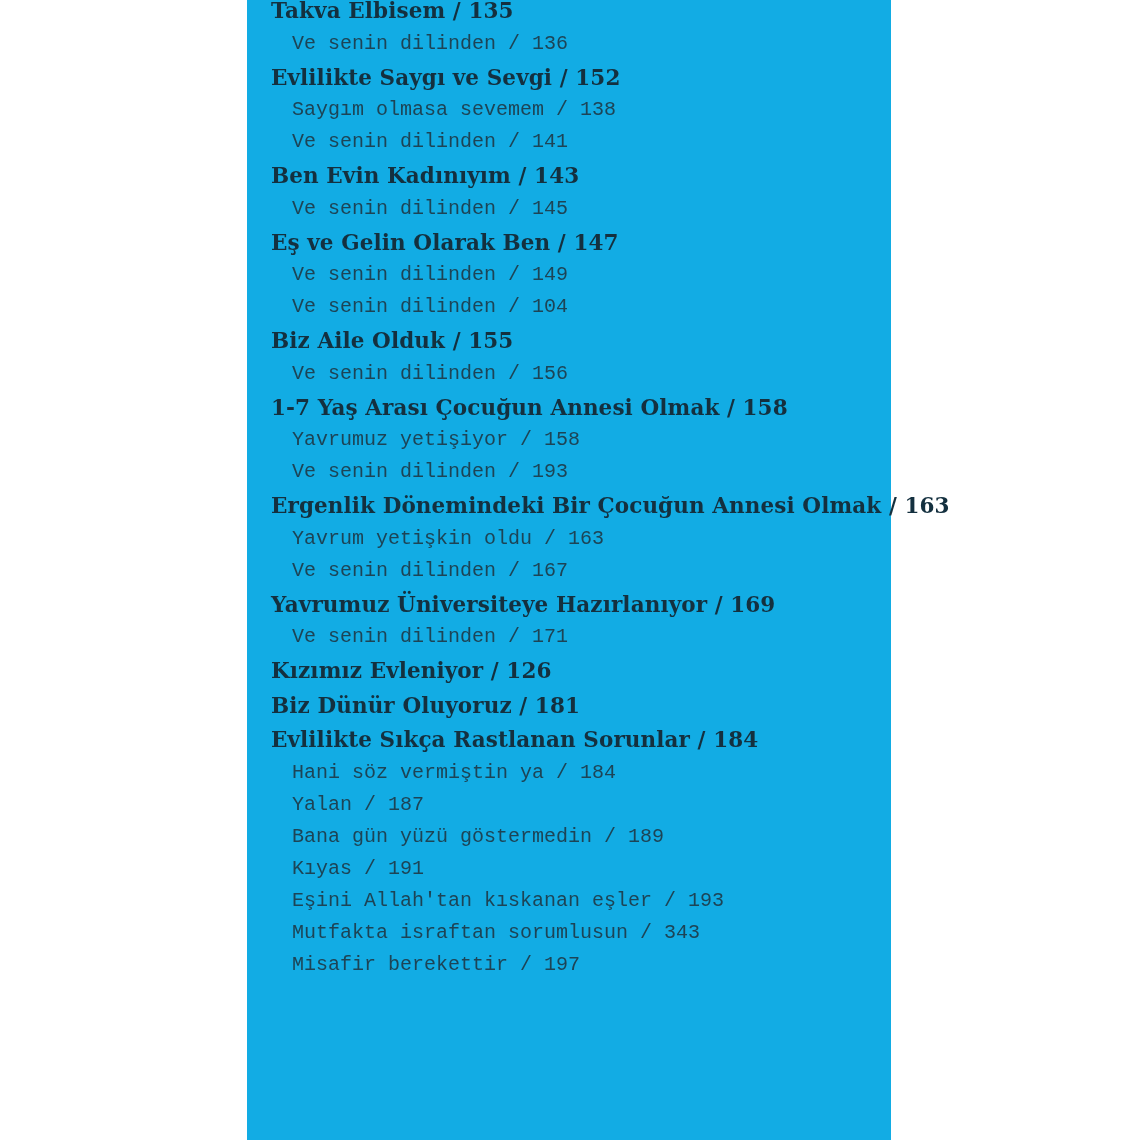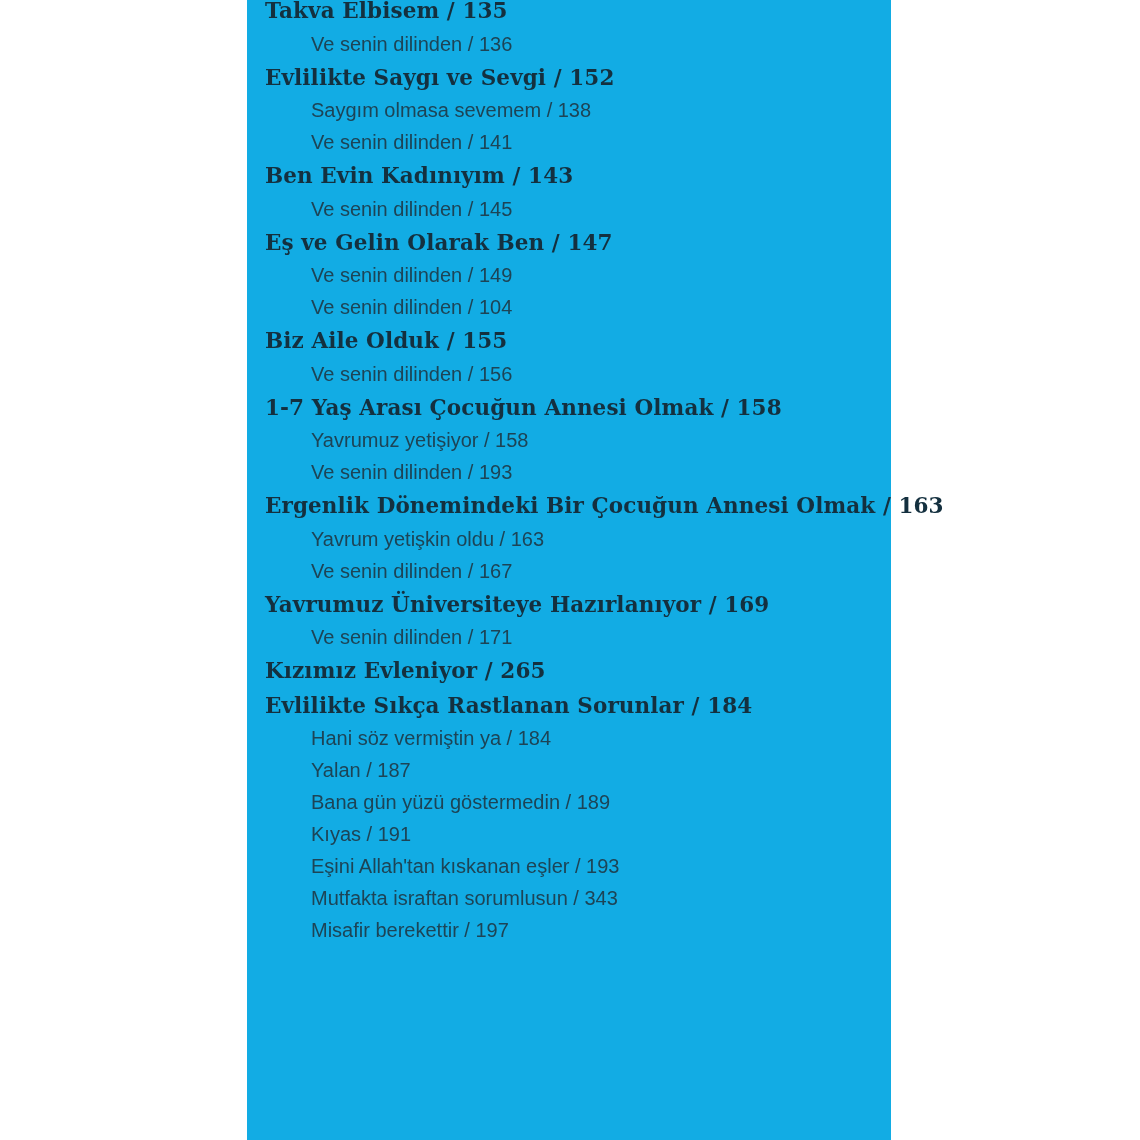--- a/index.html
+++ b/index.html
@@ -36,29 +36,29 @@
     position: relative;
     white-space: nowrap;
     color: #14303f;
     line-height: 1;
   }
   .toc-entry.level-1 {
     font-family: "DejaVu Serif", serif;
     font-weight: bold;
     font-size: 21.5px;
     letter-spacing: 0.1px;
-    padding-left: 18px;
+    padding-left: 24px;
     margin-top: 13px;
   }
   .toc-entry.level-2 {
-    font-family: Liberation Sans, sans-serif;
+    font-family: Liberation Mono, monospace;
     font-weight: normal;
     font-size: 20px;
     color: #1d4456;
-    padding-left: 64px;
+    padding-left: 45px;
     margin-top: 12px;
   }
   .toc-entry.first {
     margin-top: 0;
   }
 </style>
 </head>
 <body>
 
 <div id="page">
@@ -77,21 +77,22 @@
       <li class="toc-entry level-1">Biz Aile Olduk / 155</li>
       <li class="toc-entry level-2">Ve senin dilinden / 156</li>
       <li class="toc-entry level-1">1-7 Yaş Arası Çocuğun Annesi Olmak / 158</li>
       <li class="toc-entry level-2">Yavrumuz yetişiyor / 158</li>
       <li class="toc-entry level-2">Ve senin dilinden / 193</li>
       <li class="toc-entry level-1">Ergenlik Dönemindeki Bir Çocuğun Annesi Olmak / 163</li>
       <li class="toc-entry level-2">Yavrum yetişkin oldu / 163</li>
       <li class="toc-entry level-2">Ve senin dilinden  / 167</li>
       <li class="toc-entry level-1">Yavrumuz Üniversiteye Hazırlanıyor / 169</li>
       <li class="toc-entry level-2">Ve senin dilinden / 171</li>
-      <li class="toc-entry level-1">Kızımız Evleniyor / 265</li>
+      <li class="toc-entry level-1">Kızımız Evleniyor / 126</li>
+      <li class="toc-entry level-1">Biz Dünür Oluyoruz / 181</li>
       <li class="toc-entry level-1">Evlilikte Sıkça Rastlanan Sorunlar / 184</li>
       <li class="toc-entry level-2">Hani söz vermiştin ya  / 184</li>
       <li class="toc-entry level-2">Yalan / 187</li>
       <li class="toc-entry level-2">Bana gün yüzü göstermedin / 189</li>
       <li class="toc-entry level-2">Kıyas  / 191</li>
       <li class="toc-entry level-2">Eşini Allah'tan kıskanan eşler / 193</li>
       <li class="toc-entry level-2">Mutfakta israftan sorumlusun / 343</li>
       <li class="toc-entry level-2">Misafir berekettir / 197</li>
     </ul>
 </div>

